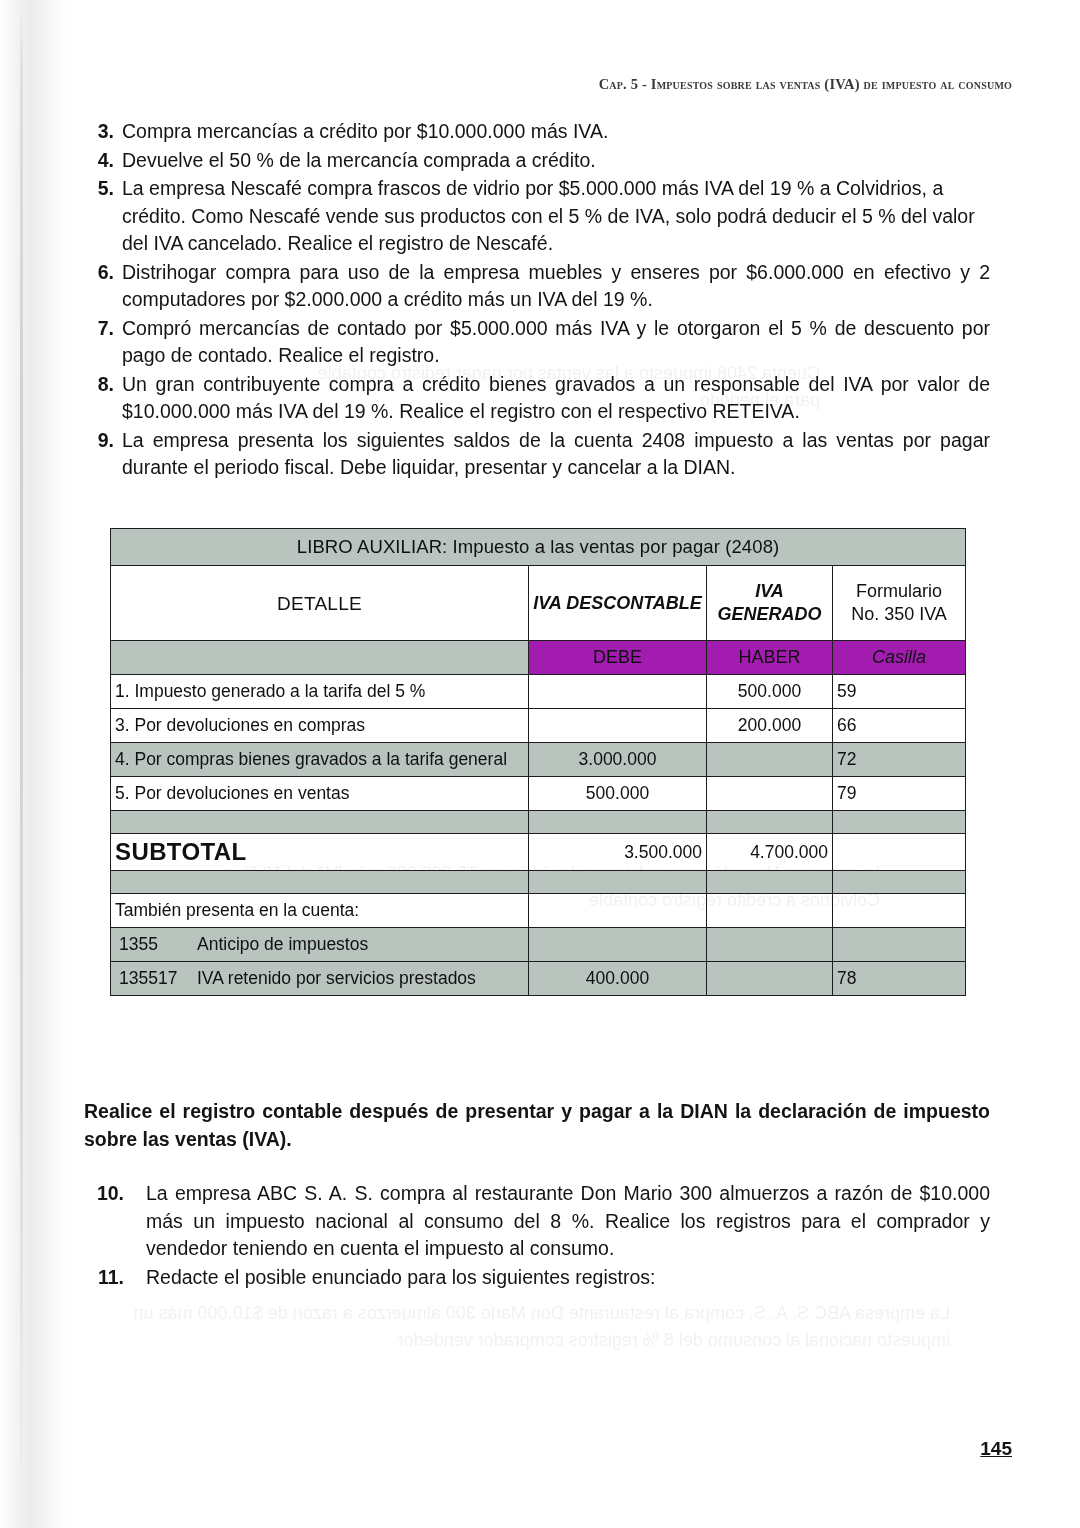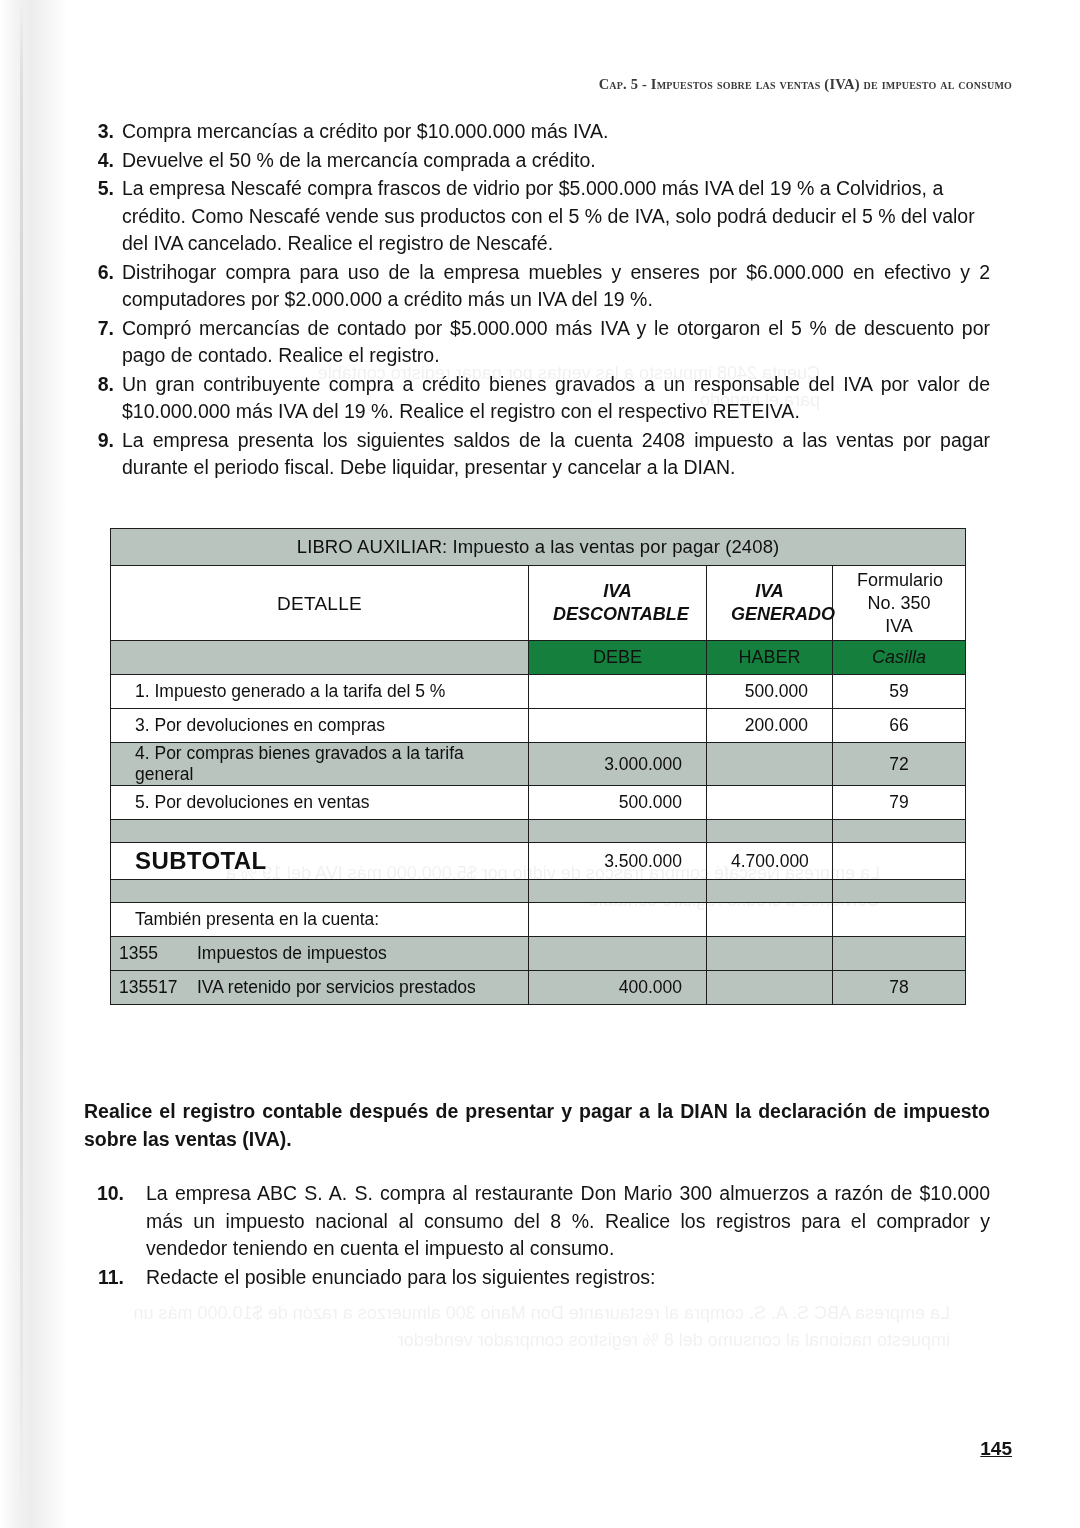--- a/index.html
+++ b/index.html
@@ -107,21 +107,21 @@
   }
   table.libro {
     width: 100%;
     border-collapse: collapse;
     table-layout: fixed;
     font-size: 17.5px;
     color: #101010;
   }
   table.libro td, table.libro th {
     border: 1.6px solid #1d1d1d;
-    padding: 0 24px;
+    padding: 0 4px;
     vertical-align: middle;
     font-weight: normal;
   }
   col.c-detalle   { width: 418px; }
   col.c-desc      { width: 178px; }
   col.c-gen       { width: 126px; }
   col.c-form      { width: 133px; }
 
   .tbl-title td {
     background: #b9c4bf;
@@ -135,33 +135,33 @@
     height: 74px;
     text-align: center;
     background: #ffffff;
     line-height: 23px;
   }
   .hdr-main td.detalle-h { font-size: 19px; letter-spacing: .3px; }
   .hdr-main td.ital { font-style: italic; font-weight: bold; font-size: 18px; }
   .hdr-main td.form-h { font-size: 18px; }
 
   .hdr-sub td {
-    background: #15803d;
+    background: #a21caf;
     height: 33px;
     text-align: center;
     font-weight: bold;
     font-size: 18px;
   }
   .hdr-sub td.casilla { font-style: italic; }
   .hdr-sub td.blank-l { background: #b9c4bf; }
 
   tr.row td { height: 33px; }
   tr.row.shaded td { background: #b9c4bf; }
-  tr.row td.num { text-align: right; }
-  tr.row td.ctr { text-align: center; }
+  tr.row td.num { text-align: center; }
+  tr.row td.ctr { text-align: left; }
 
   tr.spacer td { height: 22px; background: #b9c4bf; }
   tr.subtotal td { height: 36px; font-weight: bold; }
   tr.subtotal td.lbl { text-align: left; font-size: 24px; letter-spacing: .4px; }
   tr.subtotal td.num { text-align: right; font-weight: normal; font-size: 17.5px; }
 
   tr.acct td.code-cell { padding-left: 8px; }
   .acct-code { display: inline-block; min-width: 78px; font-weight: normal; }
   tr.dash td.ctr { font-weight: bold; letter-spacing: 0; }
   tr.tall td { height: 40px; }
@@ -354,21 +354,21 @@
 
           <tr class="row">
             <td>También presenta en la cuenta:</td>
             <td></td>
             <td></td>
             <td></td>
           </tr>
 
           <tr class="row shaded acct">
             <td class="code-cell">
-              <span class="acct-code">1355</span><span>Impuestos de impuestos</span>
+              <span class="acct-code">1355</span><span>Anticipo de impuestos</span>
             </td>
             <td class="num"></td>
             <td class="num"></td>
             <td class="ctr"></td>
           </tr>
 
           <tr class="row shaded acct">
             <td class="code-cell">
               <span class="acct-code">135517</span><span>IVA retenido por servicios prestados</span>
             </td>

